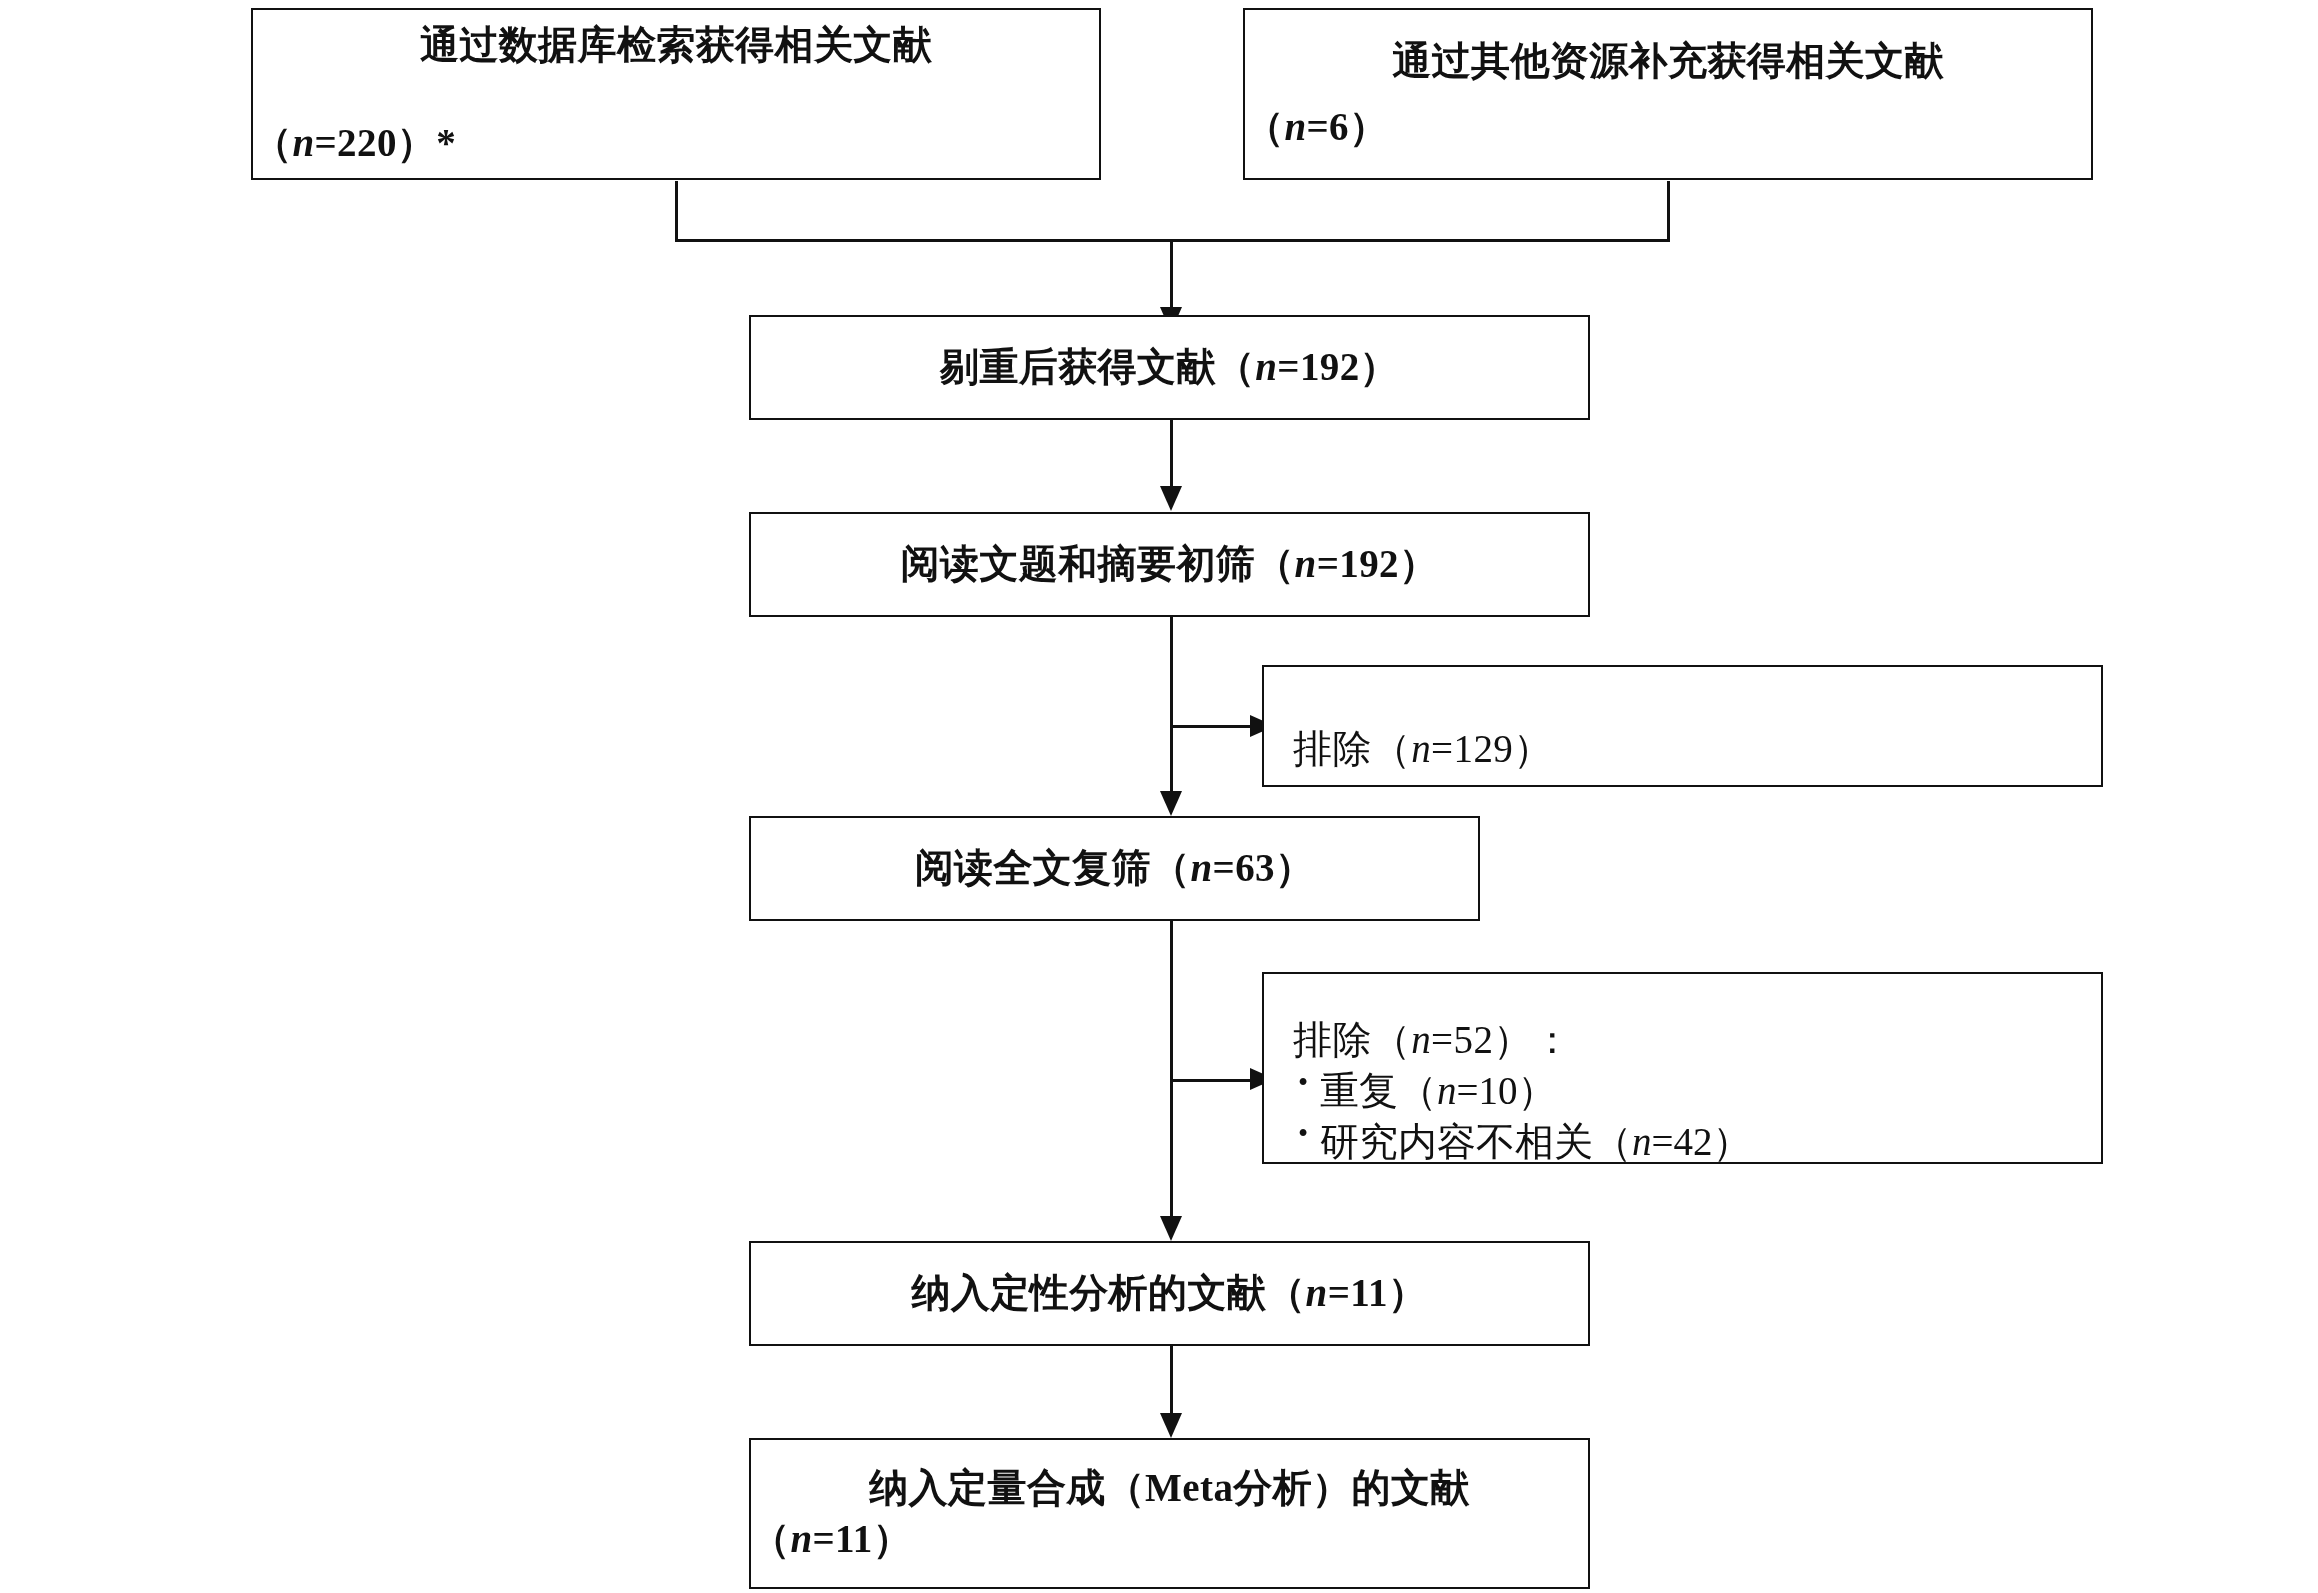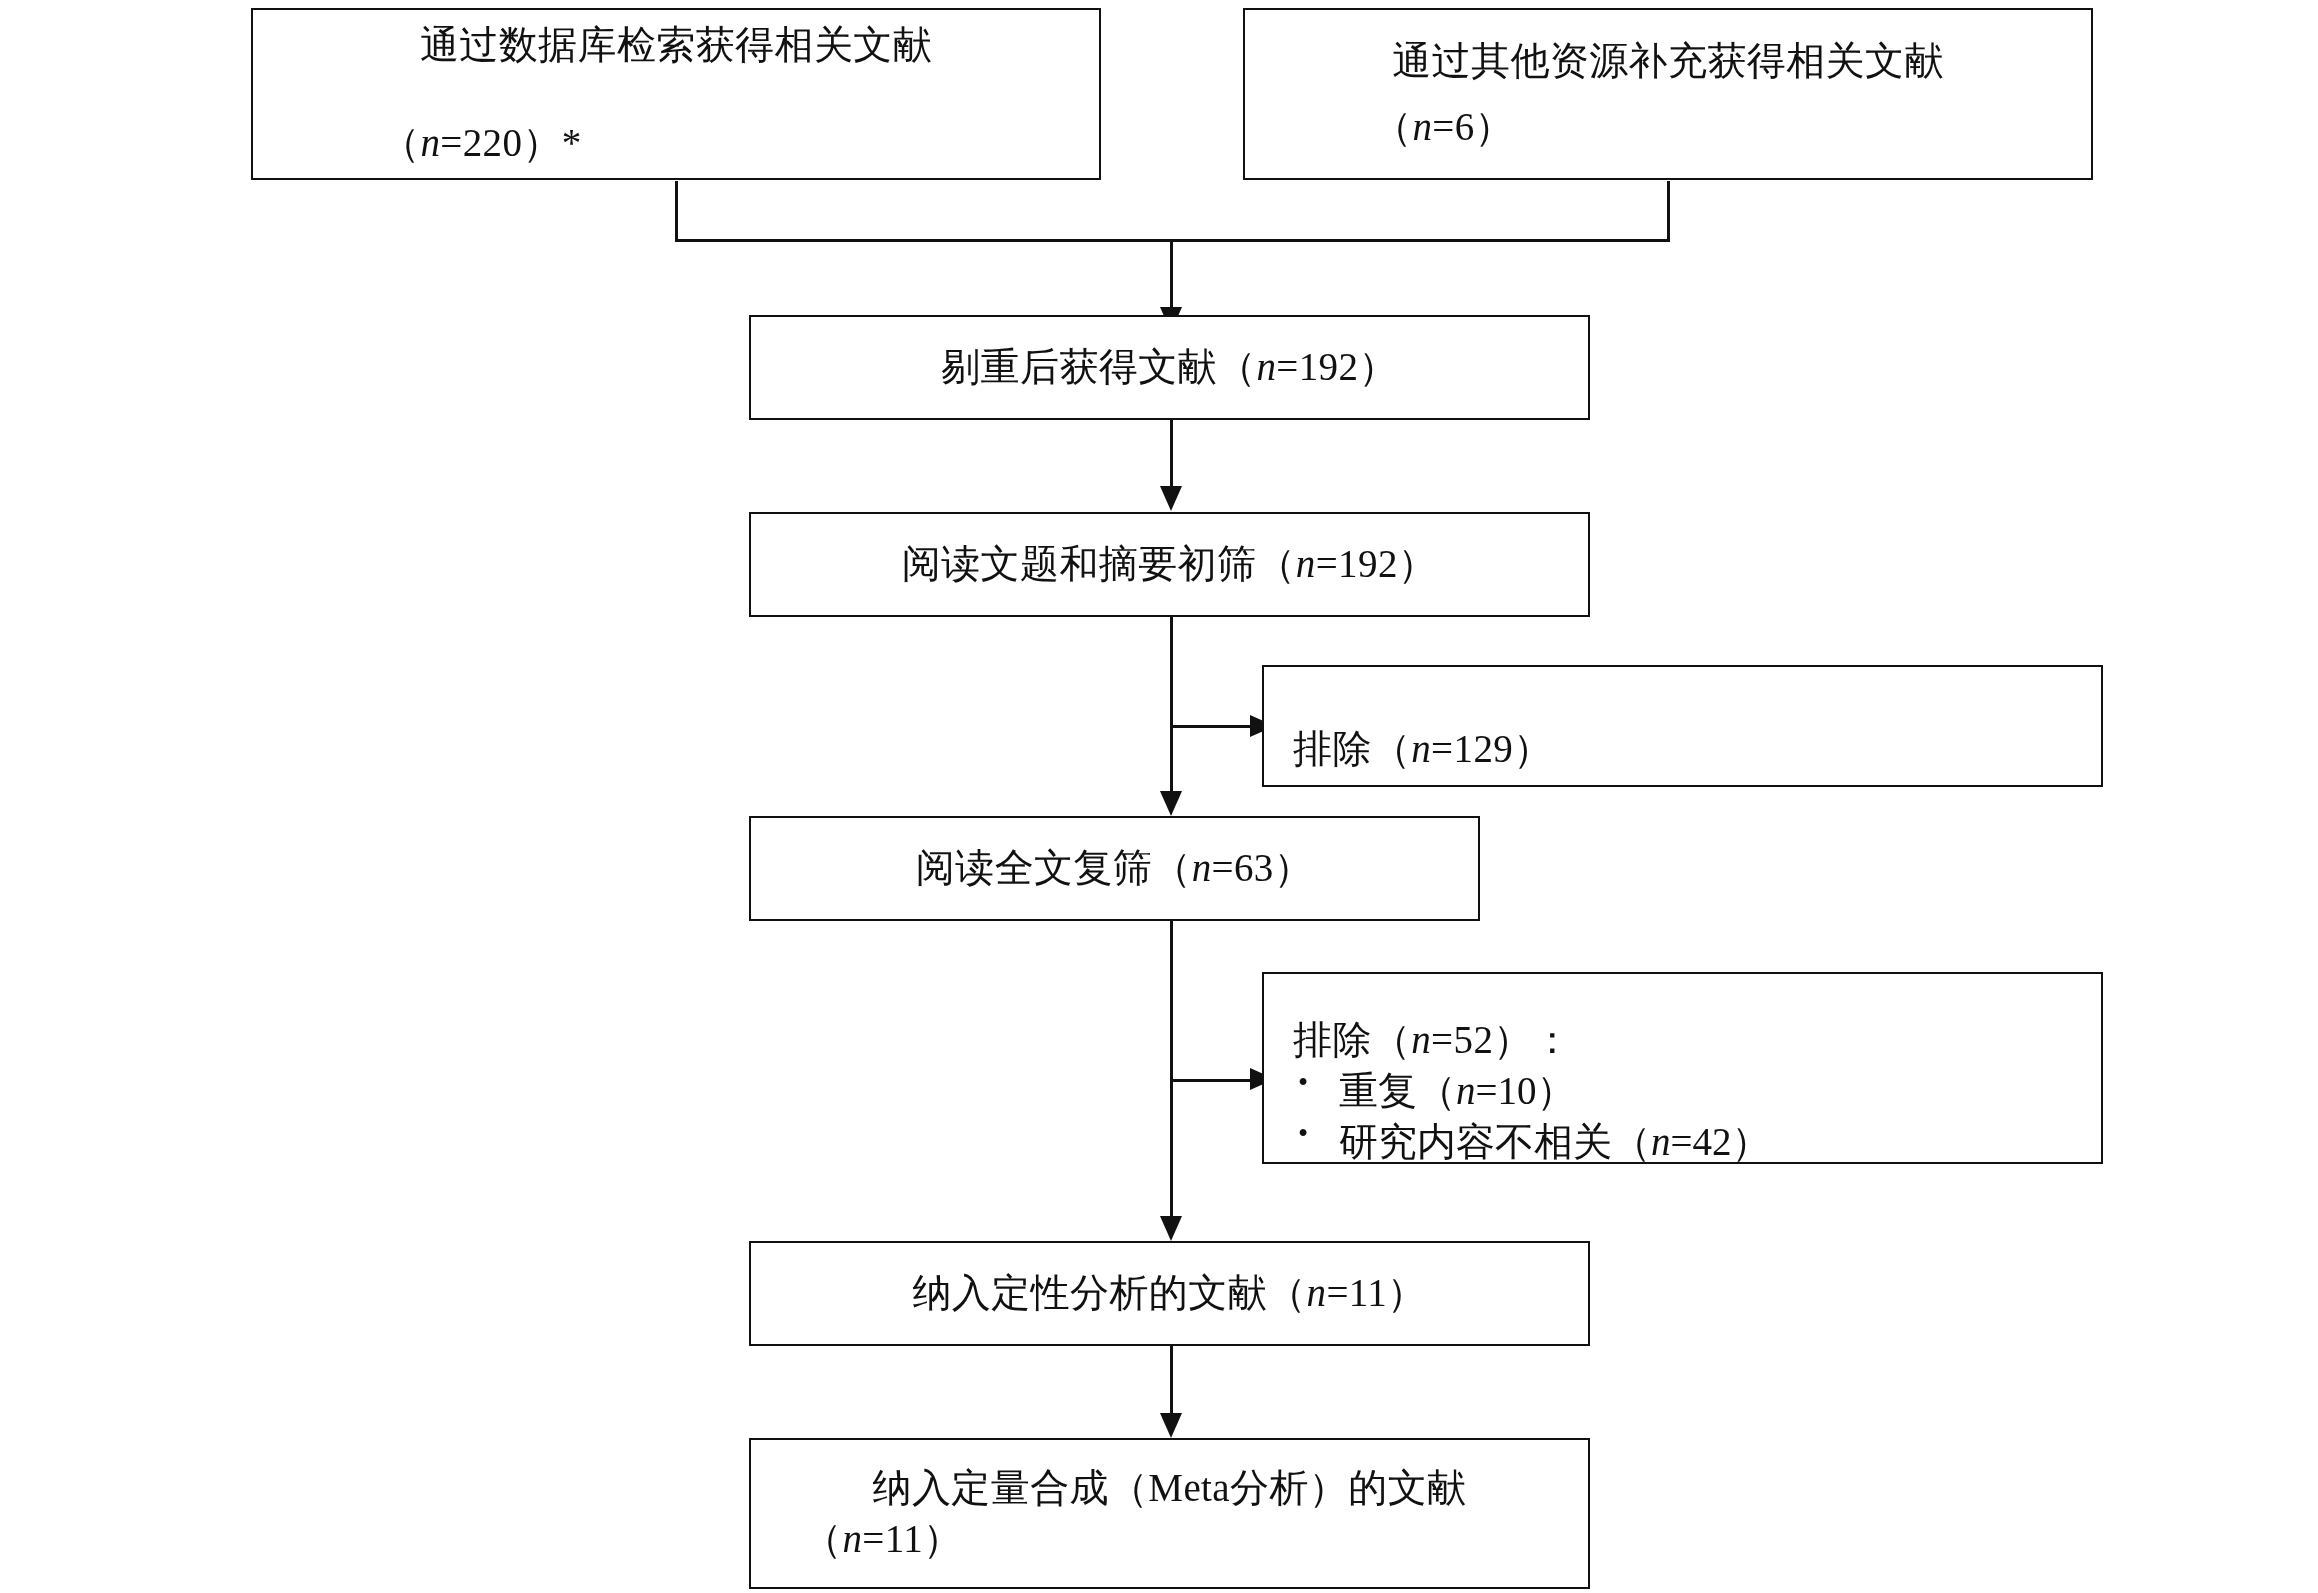--- a/index.html
+++ b/index.html
@@ -18,36 +18,36 @@
   }
   .box {
     position: absolute;
     box-sizing: border-box;
     border: 2.5px solid #111111;
     background: #ffffff;
     display: flex;
     flex-direction: column;
     justify-content: center;
   }
-  .box.center-text { align-items: flex-start; text-align: center; }
+  .box.center-text { align-items: flex-end; text-align: center; font-weight: bold; }
   .box.left-text   { align-items: flex-start; text-align: left; }
   .box .line {
     font-size: 39px;
     line-height: 1.30;
     white-space: nowrap;
     letter-spacing: 0.4px;
   }
   .box.left-text .line { padding-left: 29px; margin-top: 47px; }
   .box.center-text .line { width: 100%; }
   .ital { font-style: italic; font-family: "Liberation Serif", "DejaVu Serif", serif; }
   .bullet-line {
     font-size: 39px;
     line-height: 1.30;
     white-space: nowrap;
-    padding-left: 75px;
+    padding-left: 56px;
     position: relative;
     text-align: center;
   }
   .bullet-line::before {
     content: "\2022";
     position: absolute;
     left: 34px;
     top: -1.7px;
     font-size: 29px;
   }

